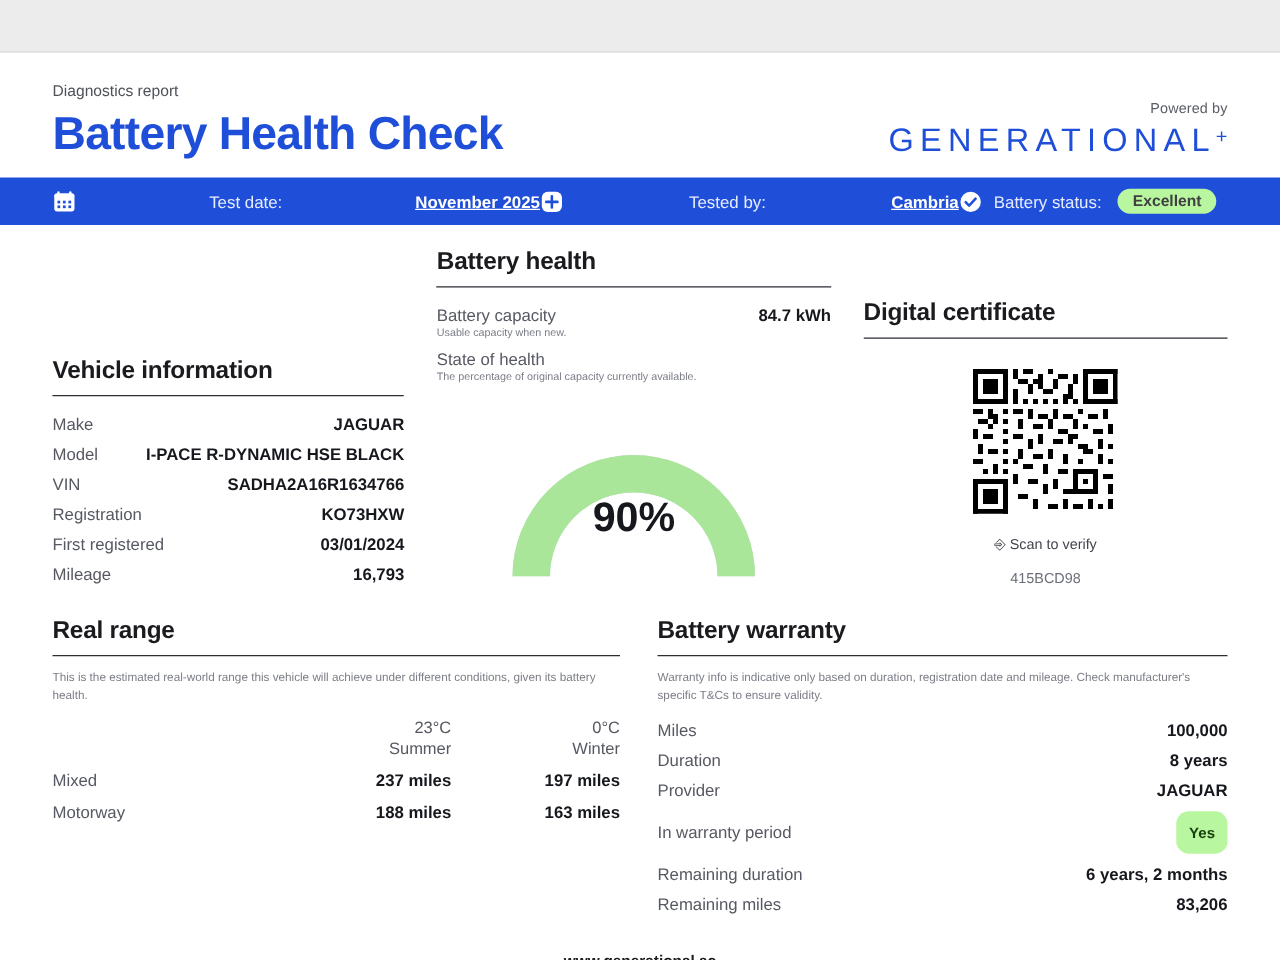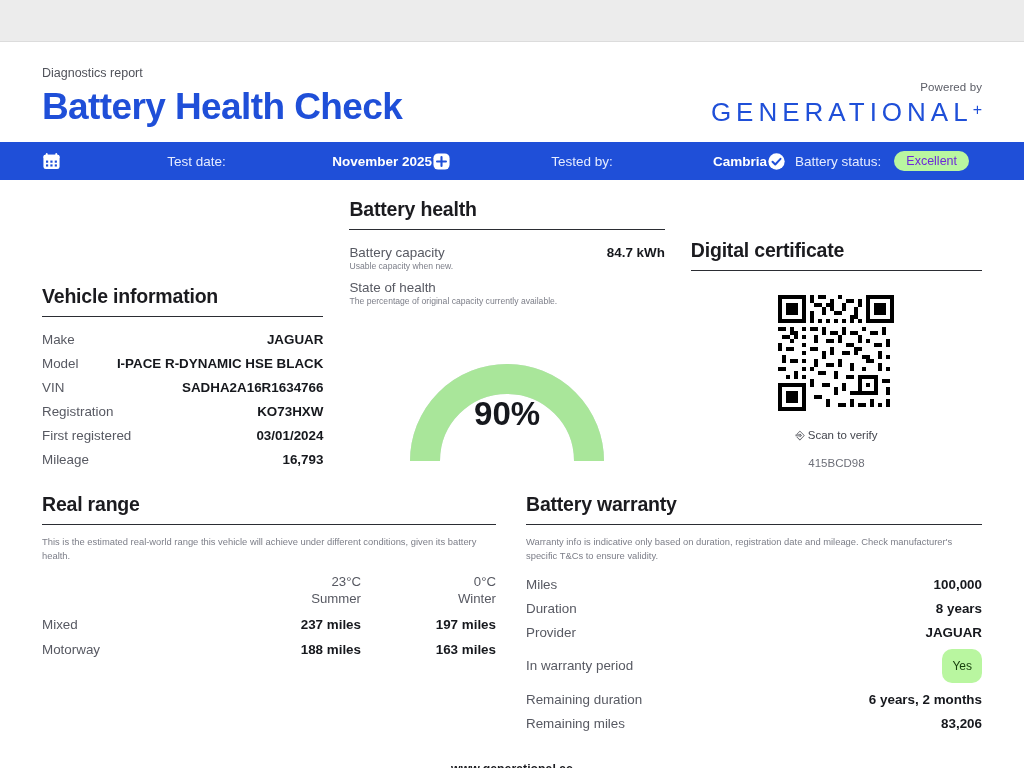--- a/index.html
+++ b/index.html
@@ -74,30 +74,30 @@
   .strip-item {
     display: flex;
     align-items: center;
     gap: 9px;
     white-space: nowrap;
     justify-content: space-between;
   }
   .strip-item.one { width: 390px; }
   .strip-item.two { width: 335px; }
   .strip-label { color: #e6ecff; }
-  .strip-value { font-weight: bold; color: #ffffff; }
+  .strip-value { font-weight: bold; color: #ffffff; text-decoration: underline; }
   .ico {
     width: 19px; height: 19px;
     display: inline-flex; align-items: center; justify-content: center;
     color: #ffffff;
   }
   .badge-excellent {
     background: #b9f6a0;
-    color: #6d28d9;
-    font-weight: normal;
+    color: #404040;
+    font-weight: bold;
     font-size: 12.5px;
     border-radius: 11px;
     padding: 3px 12px;
     margin-left: 4px;
   }
   
   .content { padding: 18px 42px 0 42px; }
   .row { display: flex; gap: 26px; align-items: flex-end; }
   .col-a { width: 290px; }
   .col-b { width: 325px; }
@@ -185,21 +185,21 @@
     display: flex;
     align-items: baseline;
     font-size: 13.4px;
     padding: 5px 0;
   }
   .range-row .name { flex: 1; color: #575962; }
   .range-row .c { width: 135px; text-align: right; font-weight: bold; color: #16181d; }
   .badge-yes {
     background: #b9f6a0;
     color: #18400d;
-    font-weight: normal;
+    font-weight: bold;
     font-size: 12px;
     border-radius: 10px;
     padding: 10px 10px;
   }
   
   .footer {
     text-align: center;
     margin-top: 24px;
     line-height: 1.55;
   }

